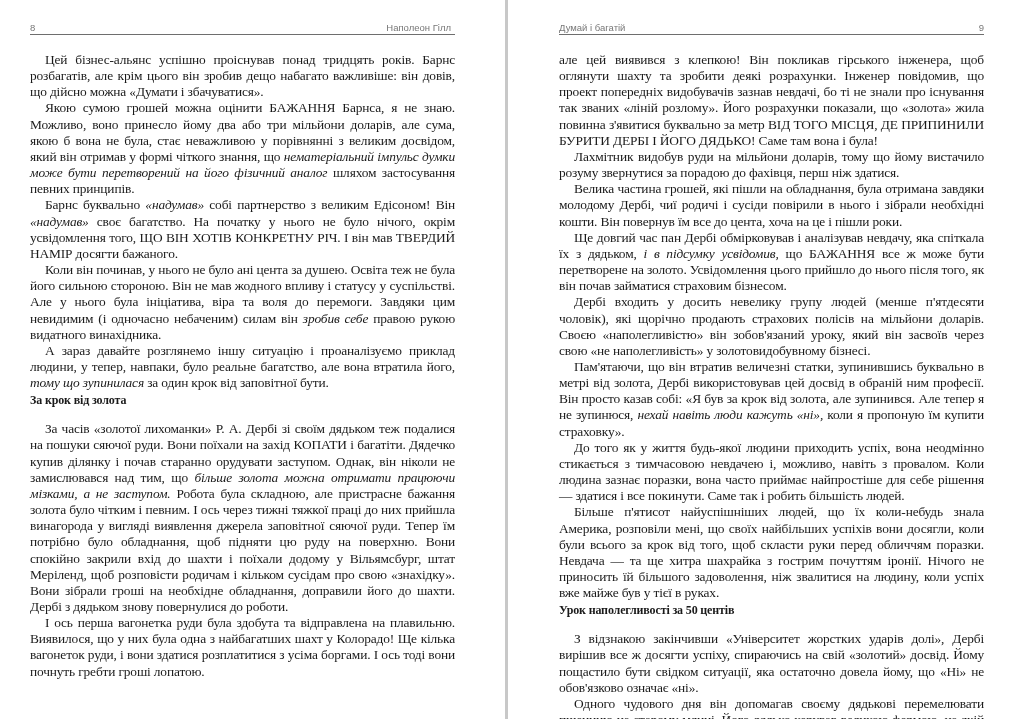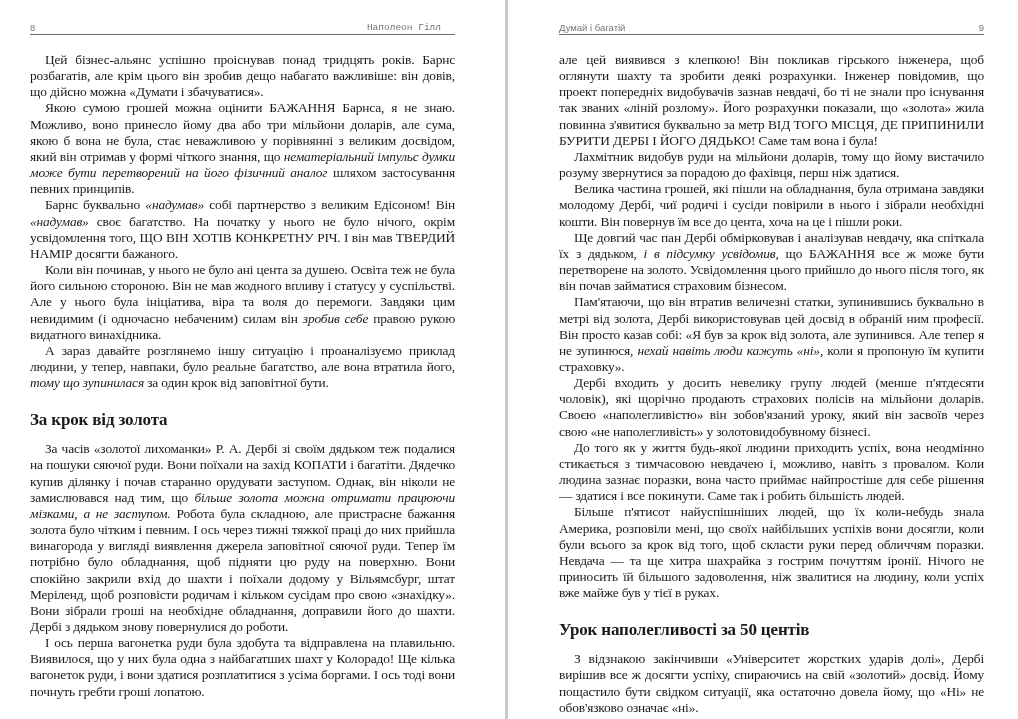--- a/index.html
+++ b/index.html
@@ -24,39 +24,39 @@
     border-bottom:1px solid #6e6e6e;
     font-family:"Liberation Sans", sans-serif;
     font-size:9.5px; color:#777;
     line-height:11px;
   }
   .page-left .running-head { left:30px; width:425px; }
   .page-right .running-head { left:51px; width:425px; }
   .rh-num { position:absolute; top:0; }
   .rh-title { position:absolute; top:0; }
   .page-left .rh-num { left:0; }
-  .page-left .rh-title { right:14px;font-family:Liberation Mono, monospace; }
+  .page-left .rh-title { right:4px; }
   .page-right .rh-title { left:0; }
   .page-right .rh-num { right:0; }
 
   .body-text {
     position:absolute;
     font-family:"Liberation Serif", serif;
     font-size:13.4px;
     line-height:16.15px;
     text-align:justify;
     letter-spacing:-0.15px;
   }
   .page-left .body-text { left:30px; width:425px; top:52px; }
   .page-right .body-text { left:51px; width:425px; top:52px; }
   .body-text p { margin:0; text-indent:15px; }
   .body-text p.noindent { text-indent:0; }
   .body-text h3 {
-    margin:22px 0 14px 0;
-    font-size:17px; font-weight:bold; line-height:14px;
+    margin:2px 0 14px 0;
+    font-size:12px; font-weight:bold; line-height:14px;
     text-indent:0;
   }
   em { }
 </style>
 </head>
 <body>
 
 <div class="page page-left">
   <div class="running-head">
     <span class="rh-num">8</span>
@@ -79,21 +79,21 @@
 <div class="page page-right">
   <div class="running-head">
     <span class="rh-title">Думай і багатій</span>
     <span class="rh-num">9</span>
   </div>
   <div class="body-text">
       <p class="noindent"><span>але цей виявився з клепкою! Він покликав гірського інженера, щоб оглянути шахту та зробити деякі розрахунки. Інженер повідомив, що проект попередніх видобувачів зазнав невдачі, бо ті не знали про існування так званих «ліній розлому». Його розрахунки показали, що «золота» жила повинна з'явитися буквально за метр ВІД ТОГО МІСЦЯ, ДЕ ПРИПИНИЛИ БУРИТИ ДЕРБІ І ЙОГО ДЯДЬКО! Саме там вона і була!</span></p>
       <p><span>Лахмітник видобув руди на мільйони доларів, тому що йому вистачило розуму звернутися за порадою до фахівця, перш ніж здатися.</span></p>
       <p><span>Велика частина грошей, які пішли на обладнання, була отримана завдяки молодому Дербі, чиї родичі і сусіди повірили в нього і зібрали необхідні кошти. Він повернув їм все до цента, хоча на це і пішли роки.</span></p>
       <p><span>Ще довгий час пан Дербі обмірковував і аналізував невдачу, яка спіткала їх з дядьком, </span> <em>і в підсумку усвідомив,</em> <span> що БАЖАННЯ все ж може бути перетворене на золото. Усвідомлення цього прийшло до нього після того, як він почав займатися страховим бізнесом.</span></p>
+      <p><span>Дербі входить у досить невелику групу людей (менше п'ятдесяти чоловік), які щорічно продають страхових полісів на мільйони доларів. Своєю «наполегливістю» він зобов'язаний уроку, який він засвоїв через свою «не наполегливість» у золотовидобувному бізнесі.</span></p>
       <p><span>Пам'ятаючи, що він втратив величезні статки, зупинившись буквально в метрі від золота, Дербі використовував цей досвід в обраній ним професії. Він просто казав собі: «Я був за крок від золота, але зупинився. Але тепер я не зупинюся, </span> <em>нехай навіть люди кажуть «ні»,</em> <span> коли я пропоную їм купити страховку».</span></p>
-      <p><span>Дербі входить у досить невелику групу людей (менше п'ятдесяти чоловік), які щорічно продають страхових полісів на мільйони доларів. Своєю «наполегливістю» він зобов'язаний уроку, який він засвоїв через свою «не наполегливість» у золотовидобувному бізнесі.</span></p>
       <p><span>До того як у життя будь-якої людини приходить успіх, вона неодмінно стикається з тимчасовою невдачею і, можливо, навіть з провалом. Коли людина зазнає поразки, вона часто приймає найпростіше для себе рішення — здатися і все покинути. Саме так і робить більшість людей.</span></p>
       <p><span>Більше п'ятисот найуспішніших людей, що їх коли-небудь знала Америка, розповіли мені, що своїх найбільших успіхів вони досягли, коли були всього за крок від того, щоб скласти руки перед обличчям поразки. Невдача — та ще хитра шахрайка з гострим почуттям іронії. Нічого не приносить їй більшого задоволення, ніж звалитися на людину, коли успіх вже майже був у тієї в руках.</span></p>
       <h3>Урок наполегливості за 50 центів</h3>
       <p><span>З відзнакою закінчивши «Університет жорстких ударів долі», Дербі вирішив все ж досягти успіху, спираючись на свій «золотий» досвід. Йому пощастило бути свідком ситуації, яка остаточно довела йому, що «Ні» не обов'язково означає «ні».</span></p>
       <p><span>Одного чудового дня він допомагав своєму дядькові перемелювати пшеницю на старому млині. Його дядько керував великою фермою, на якій жили і працювали робітники. Двері тихо відчинилися і до кімнати увійшла маленька дівчинка, дочка одного з орендарів. Вона сором'язливо стала біля входу і спостерігала за ними.</span></p>
     </div>
 </div>
 
 </body></html>

